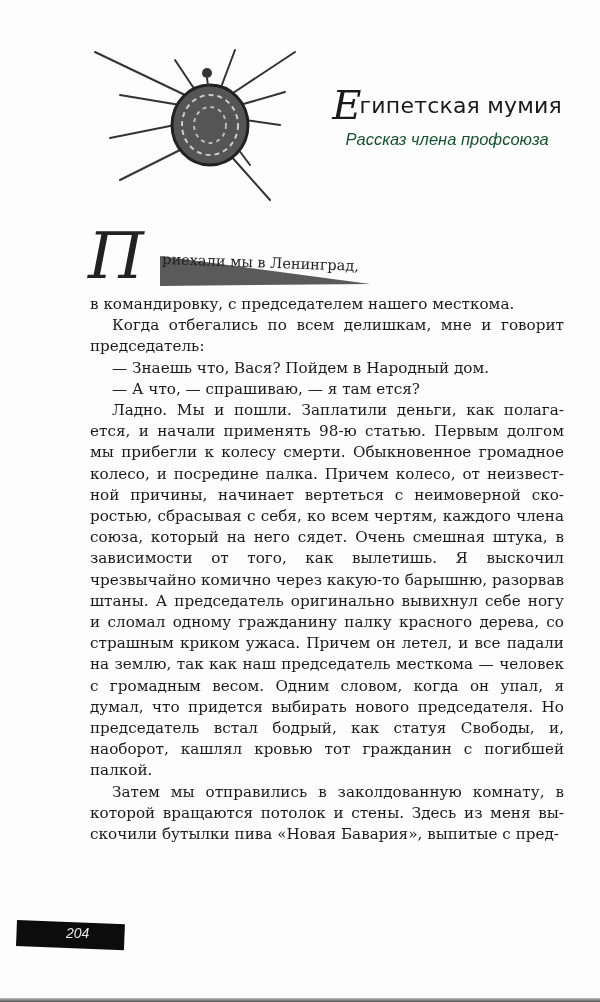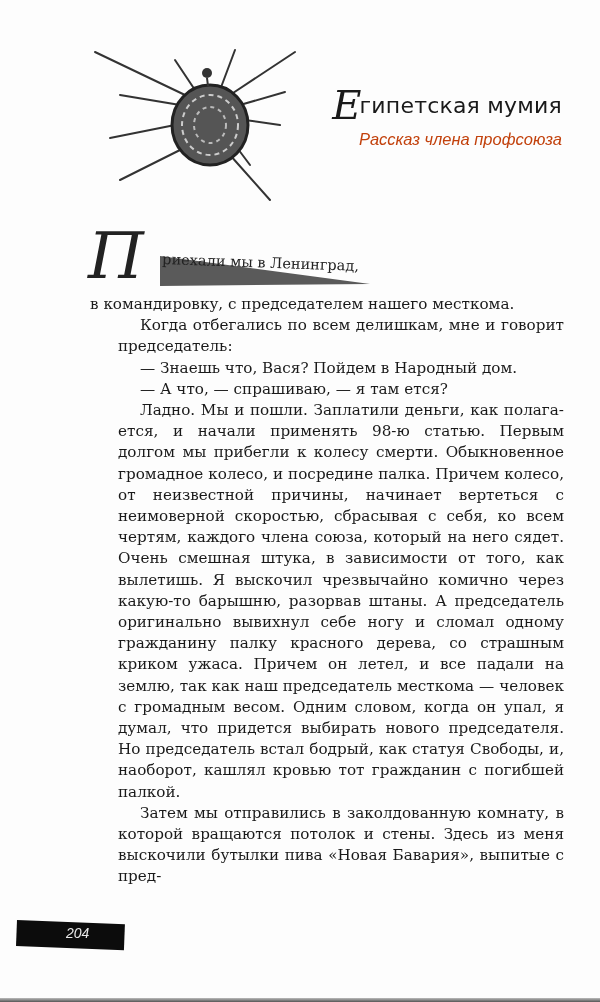--- a/index.html
+++ b/index.html
@@ -5,53 +5,53 @@
   html, body { margin: 0; padding: 0; }
   body {
     width: 600px; height: 1002px; position: relative; overflow: hidden;
     background: #fdfdfd;
     font-family: "DejaVu Serif", "Liberation Serif", serif;
     color: #1a1a1a;
   }
   .illustration {
     position: absolute; left: 80px; top: 20px; width: 240px; height: 200px;
   }
-  .title-block { position: absolute; right: 38px; top: 82px; text-align: right; }
+  .title-block { position: absolute; right: 38px; top: 82px; text-align: center; }
   .title {
     font-family: "DejaVu Sans", sans-serif; font-size: 22px; letter-spacing: 0.2px;
     color: #1a1a1a; white-space: nowrap;
   }
   .title .first {
     font-family: "DejaVu Serif", serif; font-style: italic; font-size: 40px;
     font-weight: normal; vertical-align: -6px; margin-right: -2px;
   }
   .subtitle {
     font-family: "Liberation Sans", sans-serif; font-style: italic;
-    font-size: 16.5px; margin-top: 2px; color: #c2410c;
+    font-size: 16.5px; margin-top: 2px; color: #14532d;
   }
   .dropcap {
     position: absolute; left: 88px; top: 224px;
     font-family: "DejaVu Serif", serif; font-style: italic; font-size: 64px;
     line-height: 64px; color: #222;
   }
   .wedge {
     position: absolute; left: 160px; top: 256px; width: 210px; height: 30px;
   }
   .lead {
     position: absolute; left: 162px; top: 251px;
     font-size: 14.5px; transform: rotate(2deg); transform-origin: left bottom;
     white-space: nowrap; color: #222;
   }
   .text {
     position: absolute; left: 90px; top: 294px; width: 474px;
     font-size: 15.2px; line-height: 21.2px; text-align: justify;
     hyphens: manual;
   }
   .text p { margin: 0; }
-  .text p.indent { text-indent: 22px; margin-left: 28px; }
+  .text p.indent { text-indent: 22px; }
   .page-tab {
     position: absolute; left: 17px; top: 920px; width: 108px; height: 26px;
     background: #0c0c0c; transform: rotate(2.2deg); transform-origin: left top;
   }
   .page-num {
     position: absolute; left: 66px; top: 925px;
     font-family: "Liberation Sans", sans-serif; font-style: italic; font-size: 14px;
     color: #e8e8e8;
   }
   .bottom-shadow {

